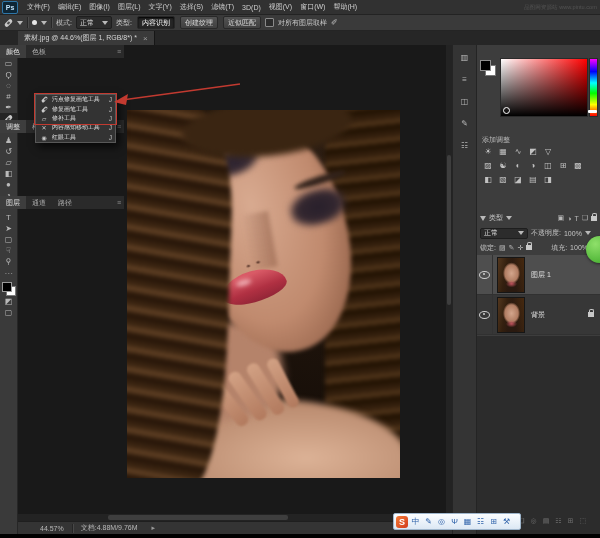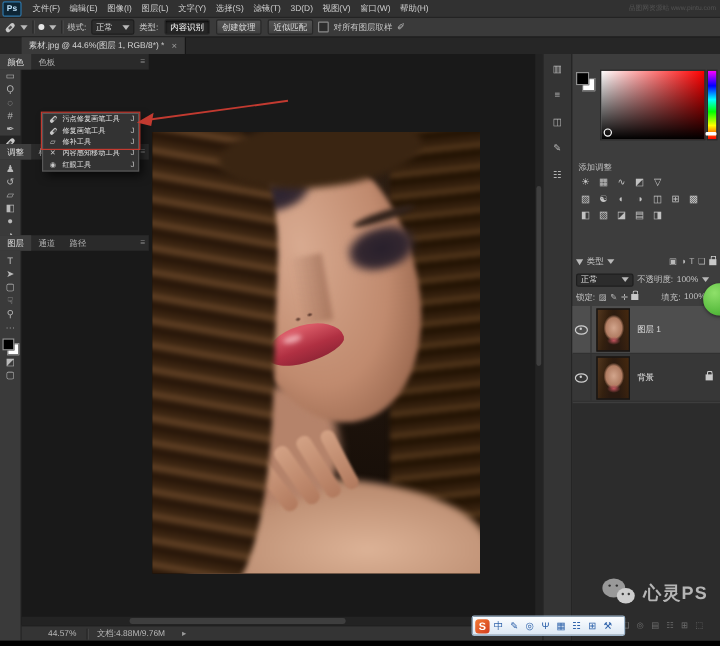--- a/index.html
+++ b/index.html
@@ -495,27 +495,20 @@
     <span class="ime-ic">中</span>
     <span class="ime-ic">✎</span>
     <span class="ime-ic">◎</span>
     <span class="ime-ic">Ψ</span>
     <span class="ime-ic">▦</span>
     <span class="ime-ic">☷</span>
     <span class="ime-ic">⊞</span>
     <span class="ime-ic">⚒</span>
   </div>
 
-  <div class="abs wxwm">
-    <div class="wx">
-      <div class="wx-big"></div>
-      <div class="wx-sm"></div>
-    </div>
-    <span class="wx-text">心灵PS</span>
-  </div>
   <div class="abs wmicons">
     <span>⌂</span>
     <span>❏</span>
     <span>◎</span>
     <span>▤</span>
     <span>☷</span>
     <span>⊞</span>
     <span>⬚</span>
   </div>
 

